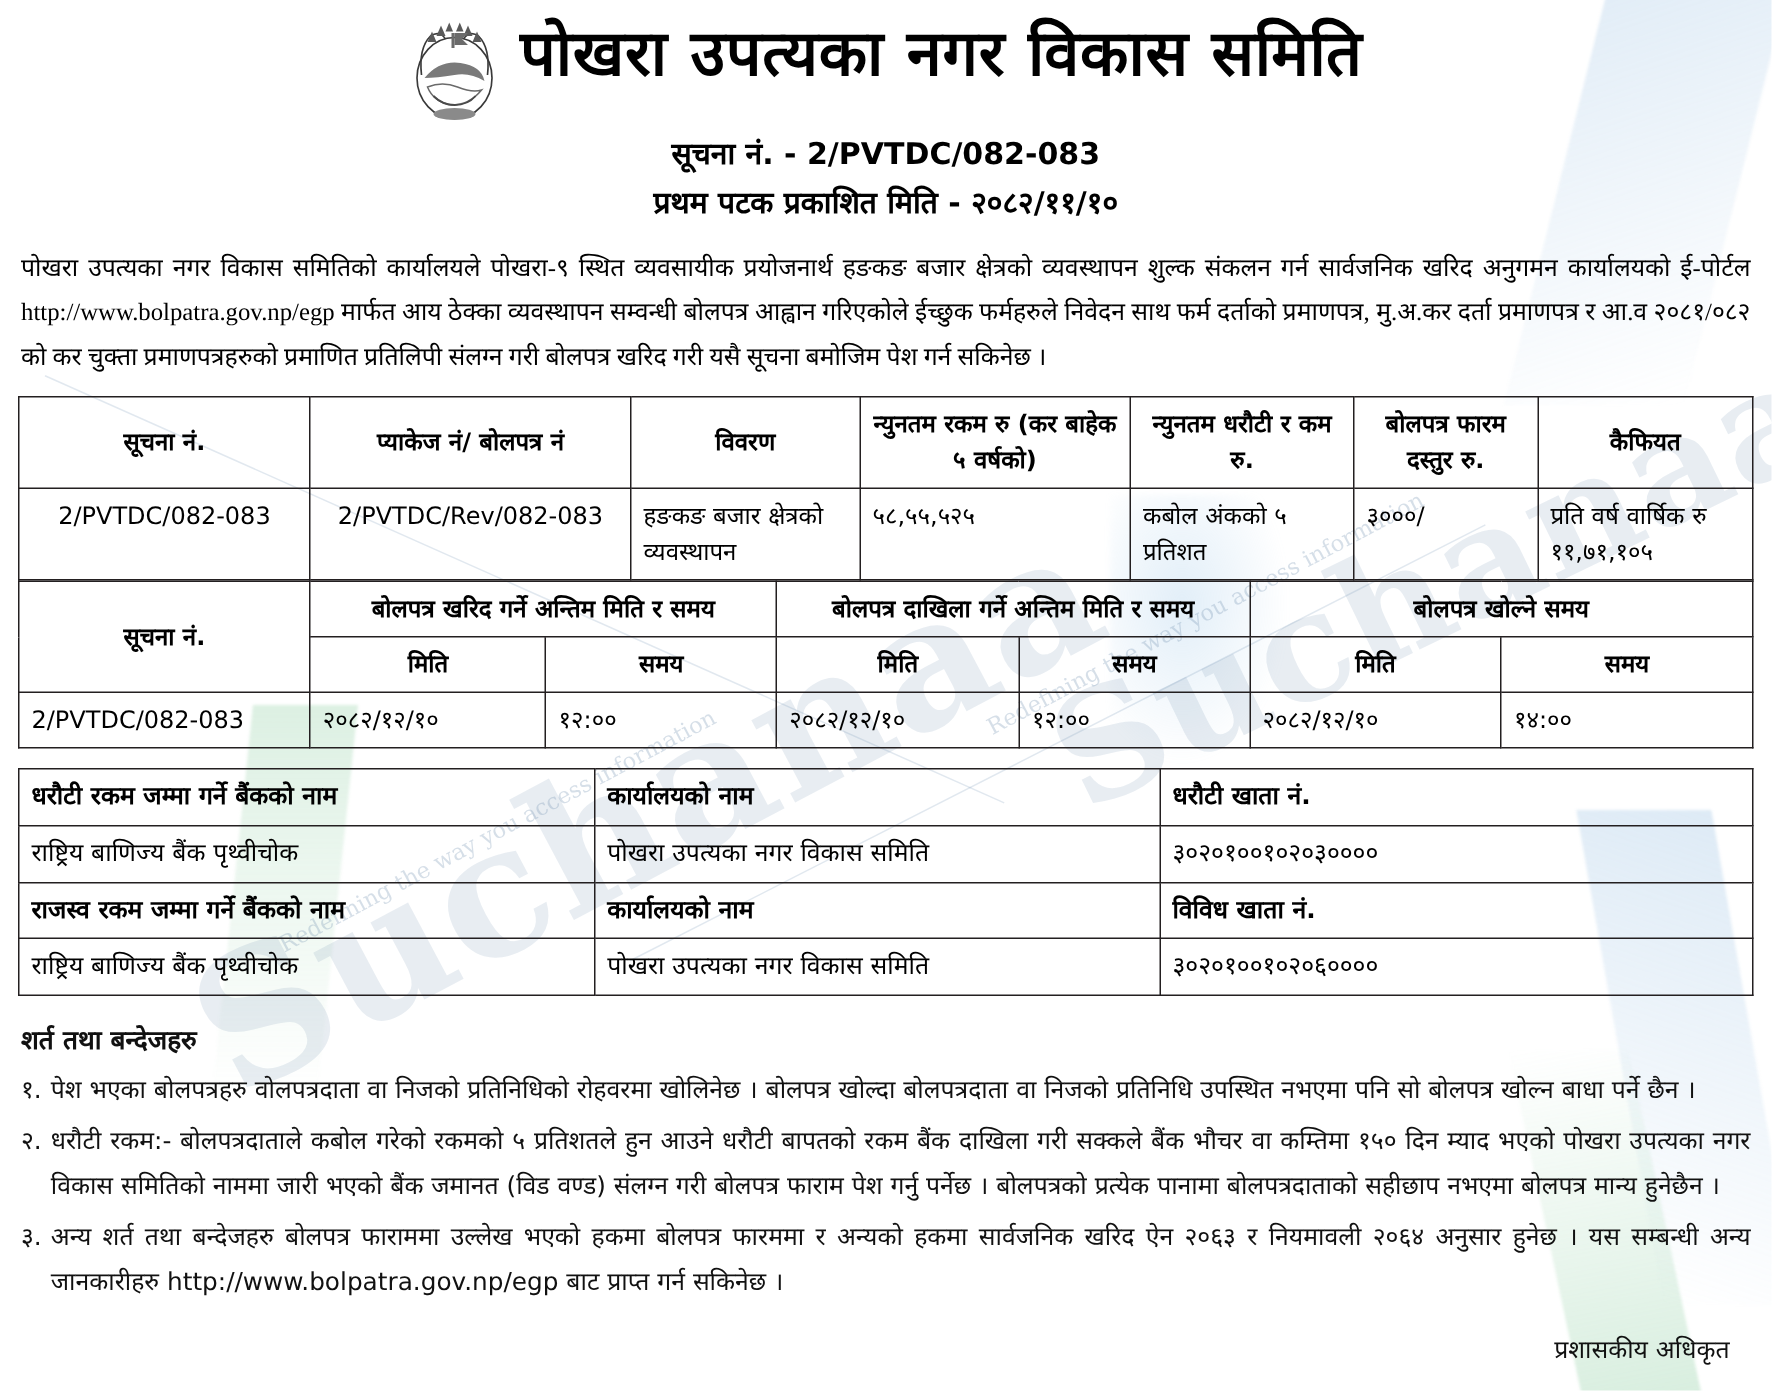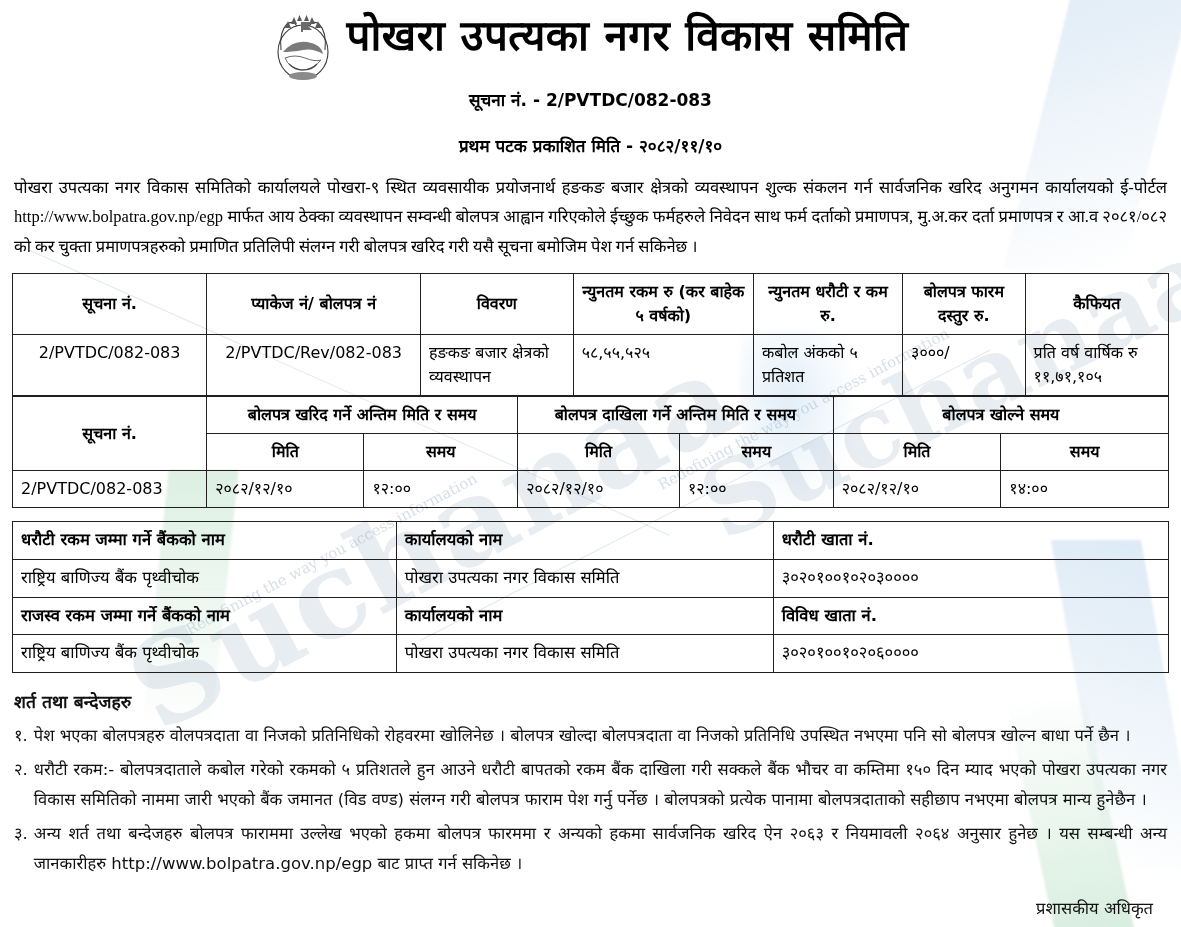--- a/index.html
+++ b/index.html
@@ -110,26 +110,26 @@
     font-size: 42px;
     font-weight: 700;
     letter-spacing: 0.5px;
     line-height: 1.12;
     color: #000;
     white-space: nowrap;
   }
   .subline {
     text-align: center;
     font-family: "DejaVu Sans", sans-serif;
-    font-size: 17px;
+    font-size: 20px;
     font-weight: 600;
     color: #000;
     margin-top: 4px;
   }
-  .subline.second { margin-top: 23px; }
+  .subline.second { margin-top: 6px; }
 
   
   .intro {
     font-family: Liberation Serif, serif;
     font-size: 16.5px;
     line-height: 1.78;
     text-align: justify;
     color: #000;
     margin: 16px 2px 12px 2px;
   }

